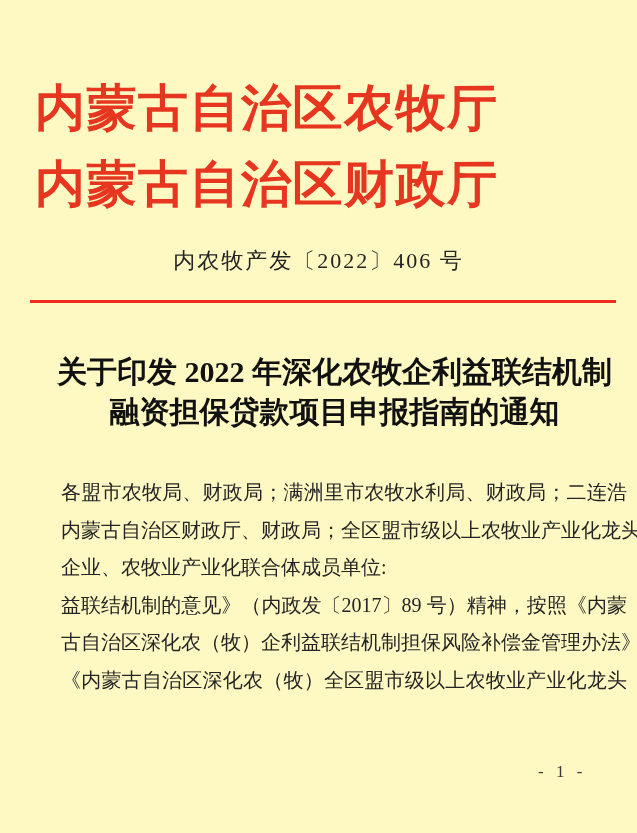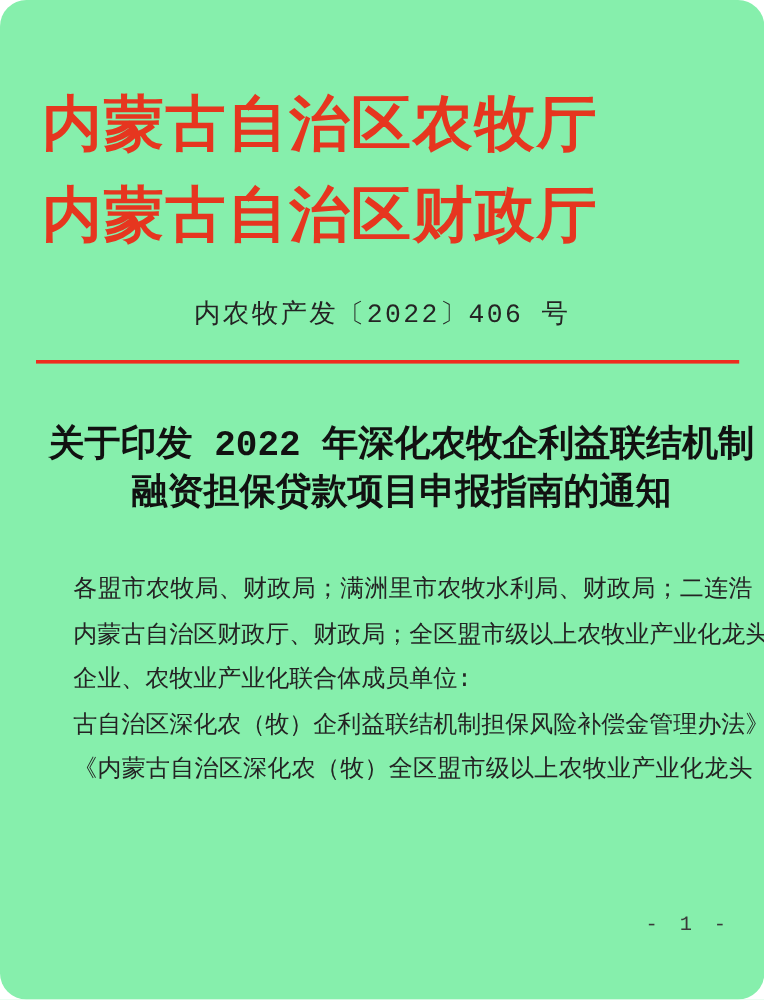--- a/index.html
+++ b/index.html
@@ -4,24 +4,23 @@
 <style>
   html, body {
     margin: 0;
     padding: 0;
     background: #ffffff;
   }
   .page {
     position: relative;
     width: 637px;
     height: 833px;
-    background: #86efac;
+    background: #fef9c3;
     overflow: hidden;
-    font-family: Liberation Mono, monospace;
-    border-radius: 22px;
+    font-family: Liberation Serif, serif;
   }
   
   .agency-line {
     position: absolute;
     left: 35px;
     width: 462px;
     font-size: 50px;
     line-height: 56px;
     font-weight: 700;
     color: #e6361f;
@@ -124,19 +123,20 @@
 
   <div class="title-block">
     <div>关于印发 2022 年深化农牧企利益联结机制</div>
     <div>融资担保贷款项目申报指南的通知</div>
   </div>
 
   <div class="body-block">
     <div class="body-line">各盟市农牧局、财政局；满洲里市农牧水利局、财政局；二连浩</div>
     <div class="body-line">内蒙古自治区财政厅、财政局；全区盟市级以上农牧业产业化龙头</div>
     <div class="body-line short">企业、农牧业产业化联合体成员单位:</div>
+    <div class="body-line">益联结机制的意见》（内政发〔2017〕89 号）精神，按照《内蒙</div>
     <div class="body-line">古自治区深化农（牧）企利益联结机制担保风险补偿金管理办法》</div>
     <div class="body-line">《内蒙古自治区深化农（牧）全区盟市级以上农牧业产业化龙头</div>
   </div>
 
   <div class="page-number">- 1 -</div>
 
 </div>
 
 </body></html>

